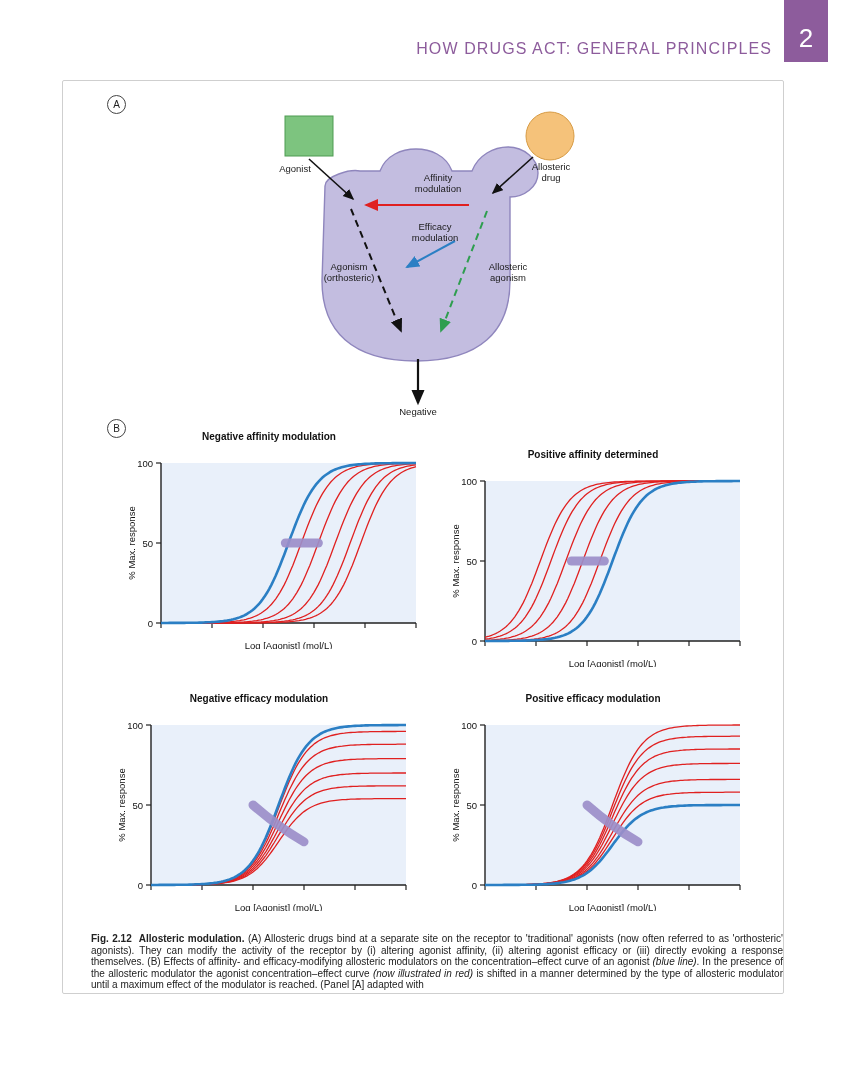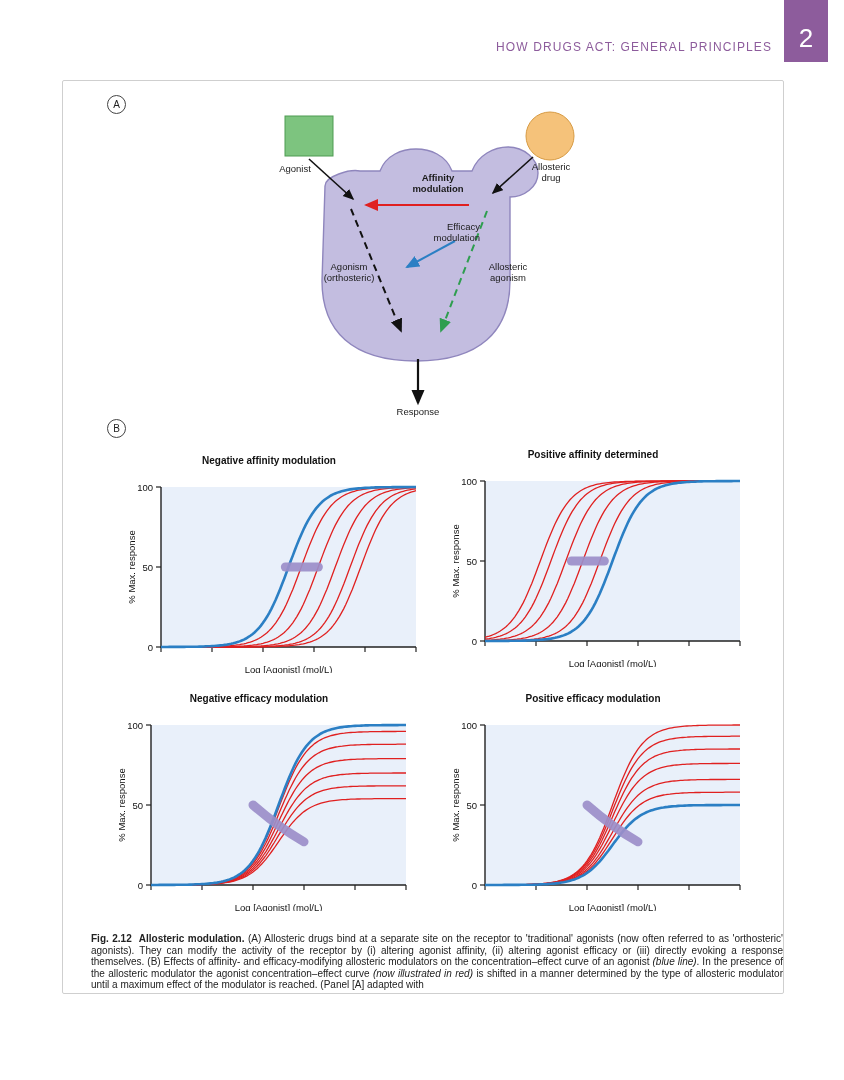--- a/index.html
+++ b/index.html
@@ -2,21 +2,21 @@
 <html><head>
 <meta charset="utf-8">
 <style>
   html,body{margin:0;padding:0;}
   body{width:844px;height:1080px;background:#ffffff;font-family:"Liberation Sans",sans-serif;overflow:hidden;position:relative;}
 
   
   .page-header{position:absolute;top:0;left:0;width:844px;height:70px;}
   .chapter-tab{position:absolute;right:16px;top:0;width:44px;height:62px;background:#8d5c9c;color:#ffffff;
                font-size:26px;display:flex;align-items:flex-end;justify-content:center;padding-bottom:8px;box-sizing:border-box;}
-  .header-title{position:absolute;right:72px;top:40px;font-size:12px;letter-spacing:1.1px;color:#8d5c9c;}
+  .header-title{position:absolute;right:72px;top:40px;font-size:16px;letter-spacing:1.1px;color:#8d5c9c;}
 
   
   .figure-box{position:absolute;left:62px;top:80px;width:720px;height:912px;border:1px solid #cfcfcf;background:#ffffff;border-radius:2px;}
 
   .circ-label{position:absolute;width:17px;height:17px;border:1px solid #444;border-radius:50%;
               font-size:10px;display:flex;align-items:center;justify-content:center;color:#222;background:#fff;}
 
   
   .panelA{position:absolute;left:0;top:0;width:720px;height:350px;}
   .diag-text{position:absolute;font-size:9.5px;color:#1a1a1a;text-align:center;line-height:11px;}
@@ -90,34 +90,34 @@
           </marker>
         <marker id="arGreen" markerWidth="8" markerHeight="8" refX="6" refY="3" orient="auto">
             <path d="M0,0 L7,3 L0,6 z" fill="#2e9e4f"></path>
           </marker>
       </defs>
     </svg>
 
     <div class="diag-text" style="left:192px;top:82px;width:80px;">Agonist</div>
     <div class="diag-text" style="left:448px;top:80px;width:80px;white-space:pre-line;">Allosteric
 drug</div>
-    <div class="diag-text" style="left:330px;top:91px;width:90px;white-space:pre-line;font-weight:bold;">Affinity
+    <div class="diag-text" style="left:330px;top:91px;width:90px;white-space:pre-line;">Affinity
 modulation</div>
-    <div class="diag-text" style="left:327px;top:140px;width:90px;white-space:pre-line;text-align:right;">Efficacy
+    <div class="diag-text" style="left:327px;top:140px;width:90px;white-space:pre-line;">Efficacy
 modulation</div>
     <div class="diag-text" style="left:236px;top:180px;width:100px;white-space:pre-line;">Agonism
 (orthosteric)</div>
     <div class="diag-text" style="left:400px;top:180px;width:90px;white-space:pre-line;">Allosteric
 agonism</div>
-    <div class="diag-text" style="left:310px;top:325px;width:90px;">Response</div>
+    <div class="diag-text" style="left:310px;top:325px;width:90px;">Negative</div>
   </div>
 
   <div class="circ-label" style="left:44px;top:338px;">B</div>
 
-  <div class="chart" id="chart0" style="left:46px;top:392px;width:320px;height:200px;">
+  <div class="chart" id="chart0" style="left:46px;top:368px;width:320px;height:200px;">
     <div class="chart-title">Negative affinity modulation</div>
   <svg width="320" height="200" style="position:absolute;left:0;top:0;">
         <rect x="52" y="14" width="255" height="160" fill="#e9f0fa"></rect>
         <path d="M52,14 L52,174 L307,174" fill="none" stroke="#222" stroke-width="1.4"></path>
         <line x1="47" y1="174" x2="52" y2="174" stroke="#222" stroke-width="1.2"></line>
         <text x="44" y="177.5" text-anchor="end" font-size="9.5" font-family="&quot;Liberation Sans&quot;,sans-serif" fill="#111">0</text>
         <line x1="47" y1="94" x2="52" y2="94" stroke="#222" stroke-width="1.2"></line>
         <text x="44" y="97.5" text-anchor="end" font-size="9.5" font-family="&quot;Liberation Sans&quot;,sans-serif" fill="#111">50</text>
         <line x1="47" y1="14" x2="52" y2="14" stroke="#222" stroke-width="1.2"></line>
         <text x="44" y="17.5" text-anchor="end" font-size="9.5" font-family="&quot;Liberation Sans&quot;,sans-serif" fill="#111">100</text>

